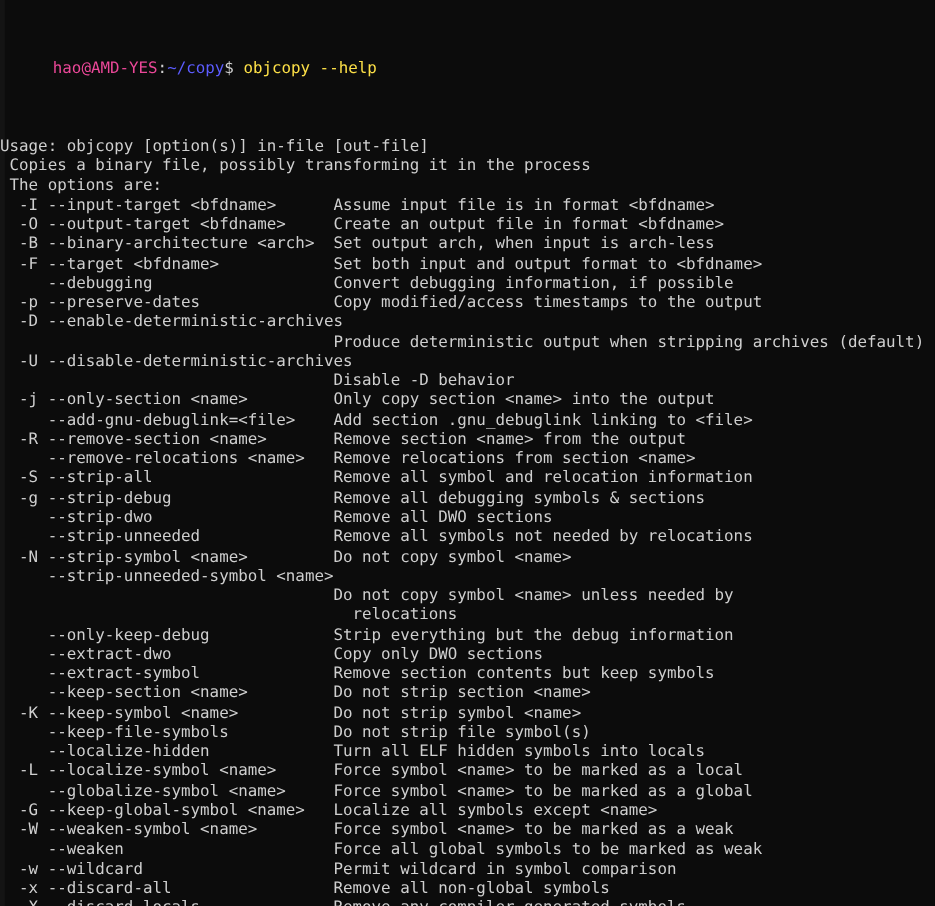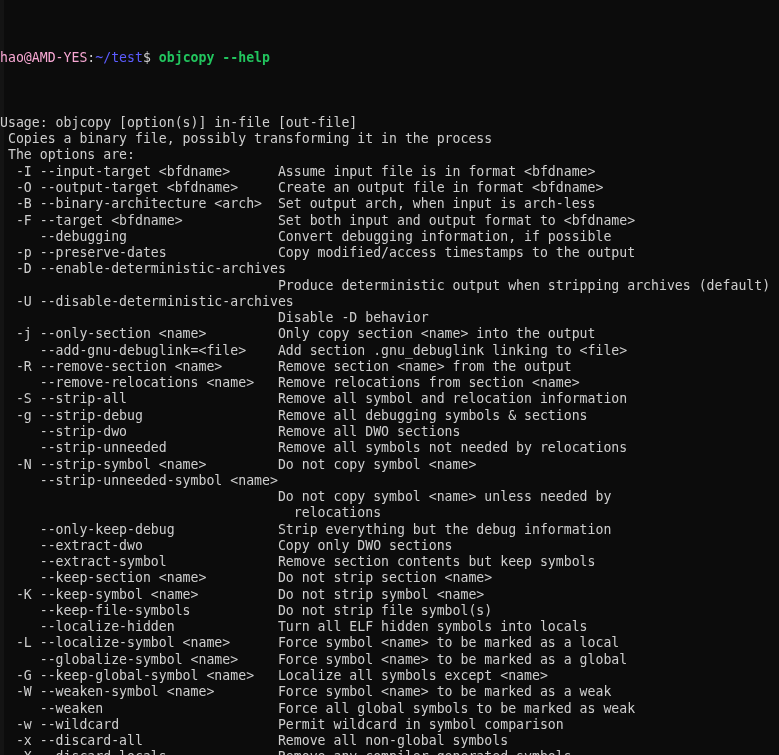--- a/index.html
+++ b/index.html
@@ -35,35 +35,35 @@
   #screen {
     position: relative;
     padding: 1px 0 0 0;
     white-space: pre;
   }
   .line {
     height: 16.28px;
     white-space: pre;
     display: block;
   }
-  .prompt-user { color: #f9a8d4; }
+  .prompt-user { color: #ec4899; margin-left: 44px; }
   .prompt-sep  { color: #cfcfcf; }
   .prompt-path { color: #5c5cff; }
   .prompt-dollar { color: #cfcfcf; }
-  .cmd { color: #22c55e; font-weight: bold; }
+  .cmd { color: #fde047; }
   .out { color: #cfcfcf; margin-top: 20px; }
 </style>
 </head>
 <body>
 
 <div id="terminal">
   <div id="left-edge-artifact"></div>
 
   <div id="screen">
 
-    <div class="line"><span class="prompt-user">hao@AMD-YES</span><span class="prompt-sep">:</span><span class="prompt-path">~/test</span><span class="prompt-dollar">$</span><span class="cmd"> objcopy --help</span></div>
+    <div class="line"><span class="prompt-user">hao@AMD-YES</span><span class="prompt-sep">:</span><span class="prompt-path">~/copy</span><span class="prompt-dollar">$</span><span class="cmd"> objcopy --help</span></div>
 
     <div id="output"><div class="line"><span class="out">Usage: objcopy [option(s)] in-file [out-file]</span></div><div class="line"><span class="out"> Copies a binary file, possibly transforming it in the process</span></div><div class="line"><span class="out"> The options are:</span></div><div class="line"><span class="out">  -I --input-target &lt;bfdname&gt;      Assume input file is in format &lt;bfdname&gt;</span></div><div class="line"><span class="out">  -O --output-target &lt;bfdname&gt;     Create an output file in format &lt;bfdname&gt;</span></div><div class="line"><span class="out">  -B --binary-architecture &lt;arch&gt;  Set output arch, when input is arch-less</span></div><div class="line"><span class="out">  -F --target &lt;bfdname&gt;            Set both input and output format to &lt;bfdname&gt;</span></div><div class="line"><span class="out">     --debugging                   Convert debugging information, if possible</span></div><div class="line"><span class="out">  -p --preserve-dates              Copy modified/access timestamps to the output</span></div><div class="line"><span class="out">  -D --enable-deterministic-archives</span></div><div class="line"><span class="out">                                   Produce deterministic output when stripping archives (default)</span></div><div class="line"><span class="out">  -U --disable-deterministic-archives</span></div><div class="line"><span class="out">                                   Disable -D behavior</span></div><div class="line"><span class="out">  -j --only-section &lt;name&gt;         Only copy section &lt;name&gt; into the output</span></div><div class="line"><span class="out">     --add-gnu-debuglink=&lt;file&gt;    Add section .gnu_debuglink linking to &lt;file&gt;</span></div><div class="line"><span class="out">  -R --remove-section &lt;name&gt;       Remove section &lt;name&gt; from the output</span></div><div class="line"><span class="out">     --remove-relocations &lt;name&gt;   Remove relocations from section &lt;name&gt;</span></div><div class="line"><span class="out">  -S --strip-all                   Remove all symbol and relocation information</span></div><div class="line"><span class="out">  -g --strip-debug                 Remove all debugging symbols &amp; sections</span></div><div class="line"><span class="out">     --strip-dwo                   Remove all DWO sections</span></div><div class="line"><span class="out">     --strip-unneeded              Remove all symbols not needed by relocations</span></div><div class="line"><span class="out">  -N --strip-symbol &lt;name&gt;         Do not copy symbol &lt;name&gt;</span></div><div class="line"><span class="out">     --strip-unneeded-symbol &lt;name&gt;</span></div><div class="line"><span class="out">                                   Do not copy symbol &lt;name&gt; unless needed by</span></div><div class="line"><span class="out">                                     relocations</span></div><div class="line"><span class="out">     --only-keep-debug             Strip everything but the debug information</span></div><div class="line"><span class="out">     --extract-dwo                 Copy only DWO sections</span></div><div class="line"><span class="out">     --extract-symbol              Remove section contents but keep symbols</span></div><div class="line"><span class="out">     --keep-section &lt;name&gt;         Do not strip section &lt;name&gt;</span></div><div class="line"><span class="out">  -K --keep-symbol &lt;name&gt;          Do not strip symbol &lt;name&gt;</span></div><div class="line"><span class="out">     --keep-file-symbols           Do not strip file symbol(s)</span></div><div class="line"><span class="out">     --localize-hidden             Turn all ELF hidden symbols into locals</span></div><div class="line"><span class="out">  -L --localize-symbol &lt;name&gt;      Force symbol &lt;name&gt; to be marked as a local</span></div><div class="line"><span class="out">     --globalize-symbol &lt;name&gt;     Force symbol &lt;name&gt; to be marked as a global</span></div><div class="line"><span class="out">  -G --keep-global-symbol &lt;name&gt;   Localize all symbols except &lt;name&gt;</span></div><div class="line"><span class="out">  -W --weaken-symbol &lt;name&gt;        Force symbol &lt;name&gt; to be marked as a weak</span></div><div class="line"><span class="out">     --weaken                      Force all global symbols to be marked as weak</span></div><div class="line"><span class="out">  -w --wildcard                    Permit wildcard in symbol comparison</span></div><div class="line"><span class="out">  -x --discard-all                 Remove all non-global symbols</span></div><div class="line"><span class="out">  -X --discard-locals              Remove any compiler-generated symbols</span></div></div>
 
     
 
   </div>
 </div>
 
 </body></html>

